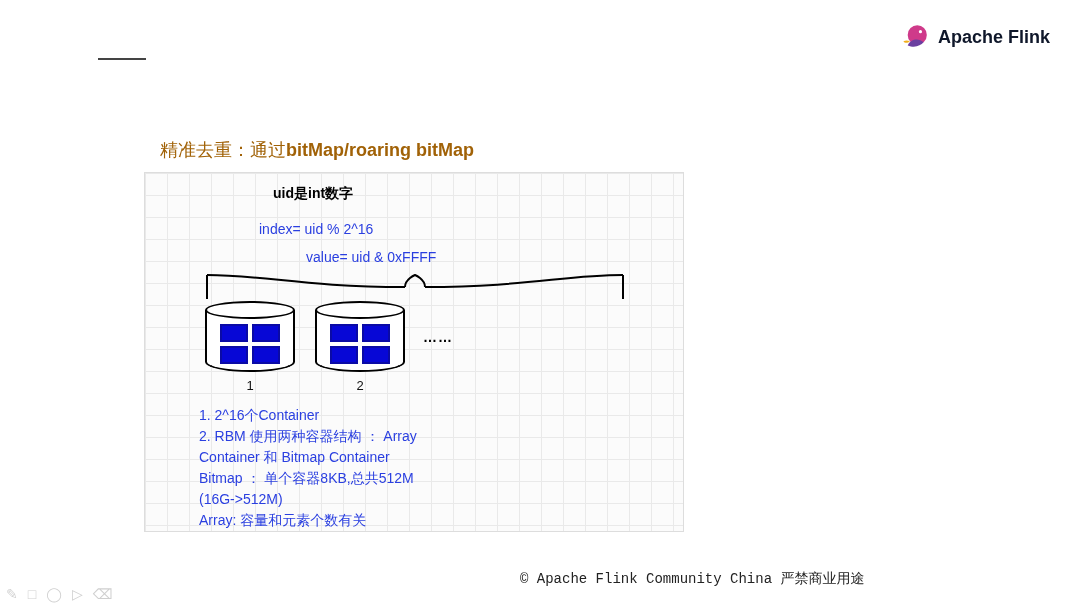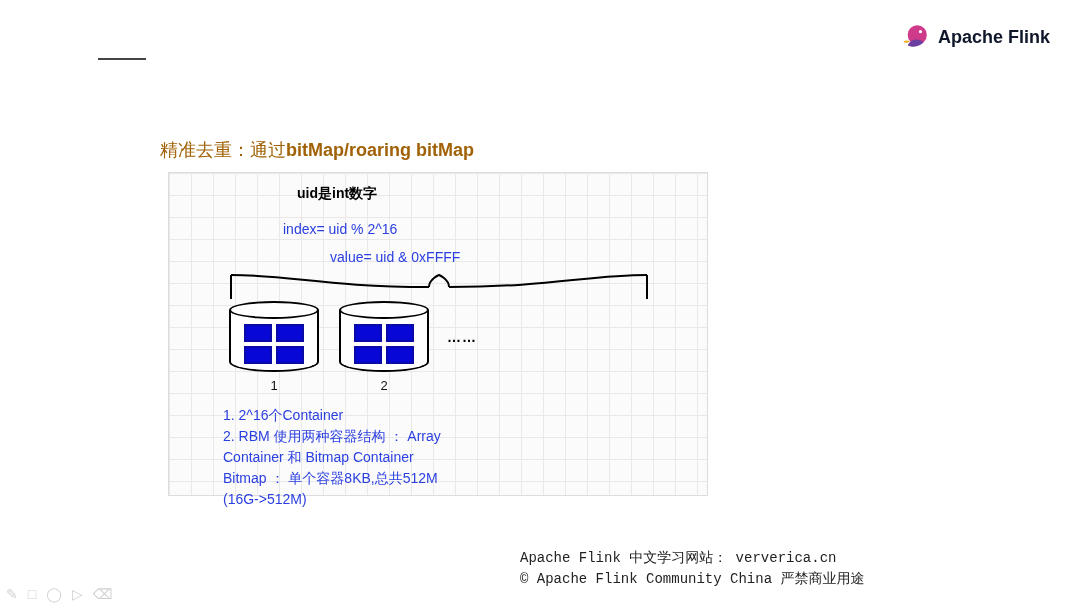--- a/index.html
+++ b/index.html
@@ -14,21 +14,21 @@
   .title-wrap { position: absolute; left: 98px; top: 52px; }
   .title-text { font-size: 36px; color: #222; font-family: "SimSun","宋体",serif; }
   .title-rule { width: 48px; border: 0; border-top: 2px solid #444; margin-top: 6px; }
 
   
   .subtitle { position: absolute; left: 160px; top: 138px; font-size: 18px; color: #a16207; }
   .subtitle .b { font-weight: 700; }
 
   
   .panel {
-    position: absolute; left: 168px; top: 172px; width: 540px; height: 324px;
+    position: absolute; left: 144px; top: 172px; width: 540px; height: 360px;
     background-color: #fbfbfb;
     background-image:
       linear-gradient(#e9e9e9 1px, transparent 1px),
       linear-gradient(90deg, #e9e9e9 1px, transparent 1px);
     background-size: 22px 22px;
     border: 1px solid #ddd;
     font-family: "Microsoft YaHei", Arial, sans-serif;
   }
   .panel .uid { position: absolute; left: 128px; top: 12px; font-weight: 700; font-size: 14px; color: #000; }
   .panel .formula { position: absolute; left: 114px; color: #2a3fe0; font-size: 14px; }
@@ -127,25 +127,25 @@
 
   <div class="dots">……</div>
 
 
   <div class="notes">
     <div>1. 2^16个Container</div>
     <div>2. RBM 使用两种容器结构 ： Array</div>
     <div>Container 和 Bitmap Container</div>
     <div>Bitmap ：  单个容器8KB,总共512M</div>
     <div>(16G-&gt;512M)</div>
+    <div>Array: 容量和元素个数有关</div>
   </div>
 </div>
 
 <div class="footer">
-  <div>Apache Flink 中文学习网站：  ververica.cn</div>
   <div>© Apache Flink Community China  严禁商业用途</div>
 </div>
 
 <div class="mini-tools">
   <span>✎</span>
   <span>□</span>
   <span>◯</span>
   <span>▷</span>
   <span>⌫</span>
 </div>

